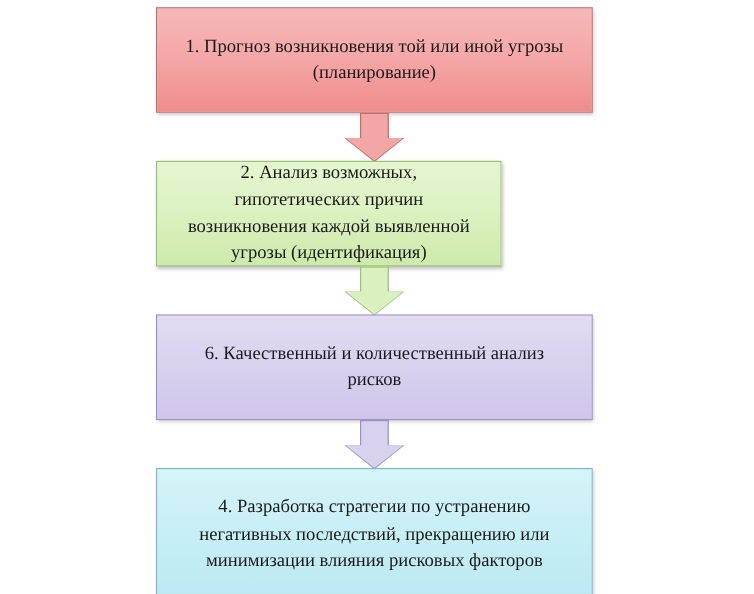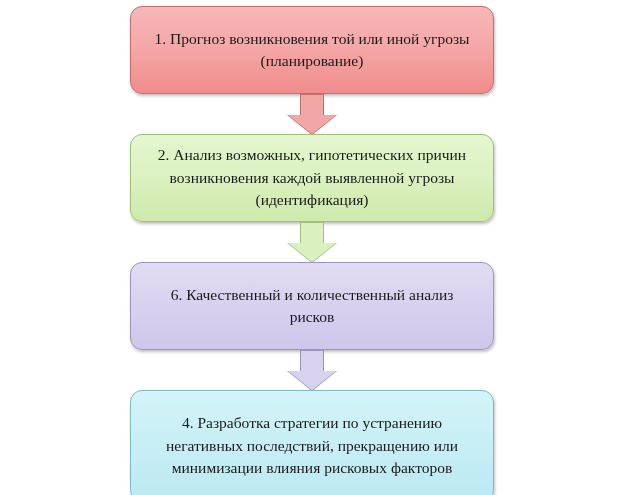--- a/index.html
+++ b/index.html
@@ -14,21 +14,21 @@
     overflow: hidden;
   }
   .diagram {
     position: relative;
     width: 628px;
     height: 495px;
   }
   .flow-box {
     position: absolute;
     box-sizing: border-box;
-    border-radius: 12px;
+    border-radius: 0;
     display: flex;
     align-items: center;
     justify-content: center;
     text-align: center;
     font-size: 15.5px;
     line-height: 1.45;
     color: #1a1a1a;
     padding: 6px 18px;
     box-shadow: 1px 2px 3px rgba(0,0,0,0.25);
   }
@@ -43,21 +43,21 @@
     top: 6px;
     width: 364px;
     height: 88px;
     background: linear-gradient(to bottom, #f7b7b7 0%, #f5a8a8 45%, #f08c8c 100%);
     border: 1px solid #c46d6d;
   }
   
   .box-2 {
     left: 130px;
     top: 134px;
-    width: 364px;
+    width: 288px;
     height: 88px;
     background: linear-gradient(to bottom, #e4f6cf 0%, #dcf2c2 45%, #cdeaab 100%);
     border: 1px solid #9cc177;
   }
   
   .box-3 {
     left: 130px;
     top: 262px;
     width: 364px;
     height: 88px;

